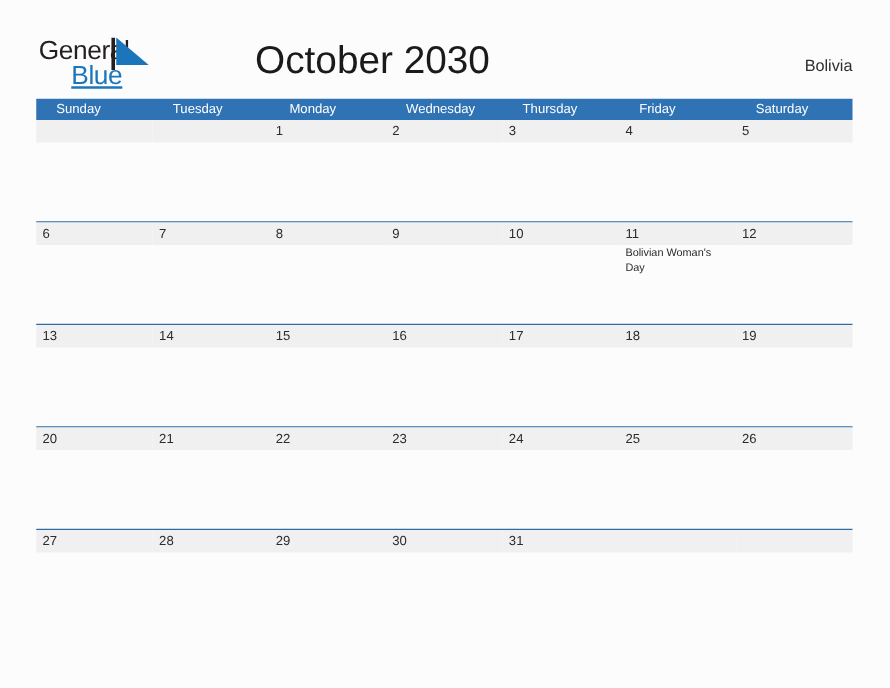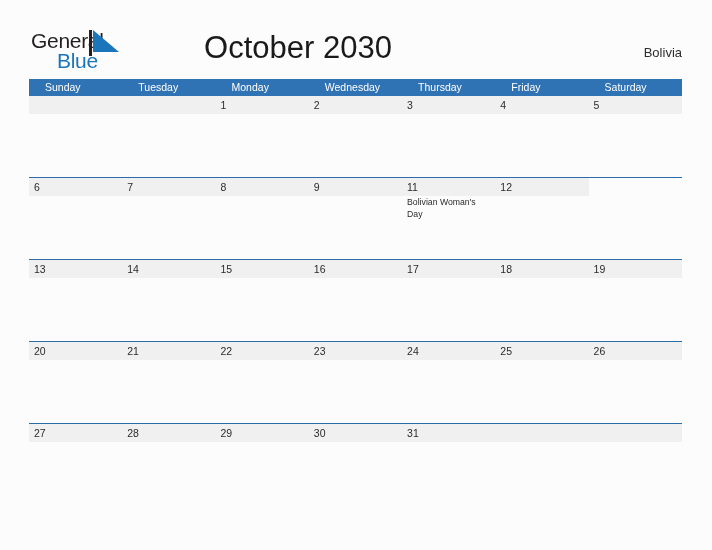--- a/index.html
+++ b/index.html
@@ -43,20 +43,21 @@
   }
   #logo-blue {
     position: absolute;
     left: 26px;
     top: 20px;
     font-size: 21px;
     letter-spacing: -0.3px;
     color: #1b75bb;
     line-height: 23px;
     white-space: nowrap;
+    text-decoration: underline;
   }
   #logo-flag {
     position: absolute;
     left: 58px;
     top: 1px;
     width: 32px;
     height: 26px;
   }
 
   #cal-title {
@@ -234,20 +235,25 @@
         <span class="day-num">8</span>
         <div class="day-events"></div>
       </div>
     <div class="day-cell">
         <div class="day-band"></div>
         <span class="day-num">9</span>
         <div class="day-events"></div>
       </div>
     <div class="day-cell">
         <div class="day-band"></div>
+        <span class="day-num">10</span>
+        <div class="day-events"></div>
+      </div>
+    <div class="day-cell">
+        <div class="day-band"></div>
         <span class="day-num">11</span>
         <div class="day-events">Bolivian Woman's Day</div>
       </div>
     <div class="day-cell">
         <div class="day-band"></div>
         <span class="day-num">12</span>
         <div class="day-events"></div>
       </div>
   </div>
 

